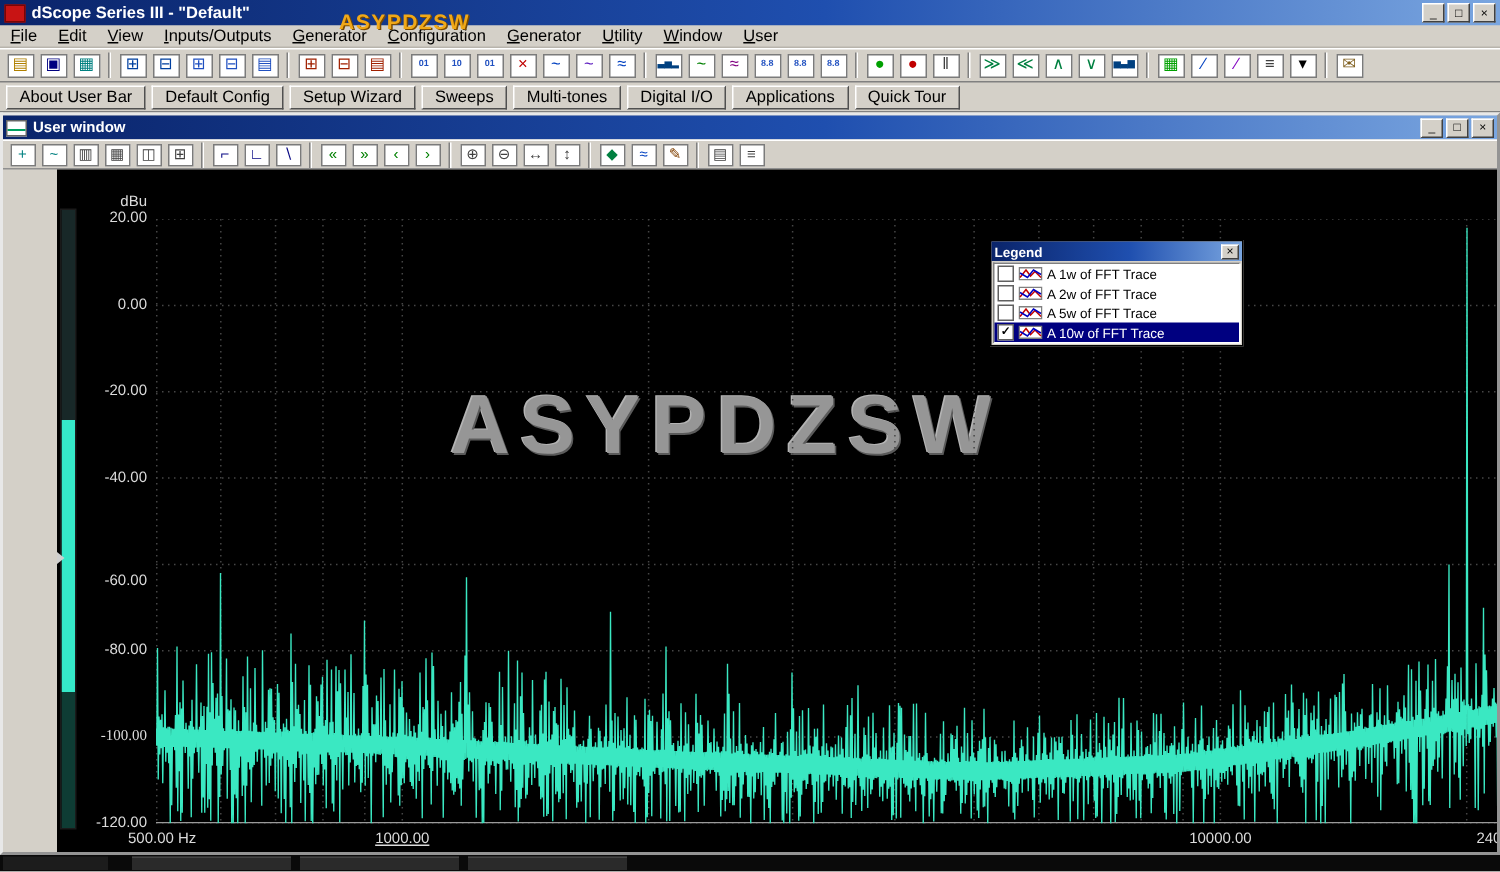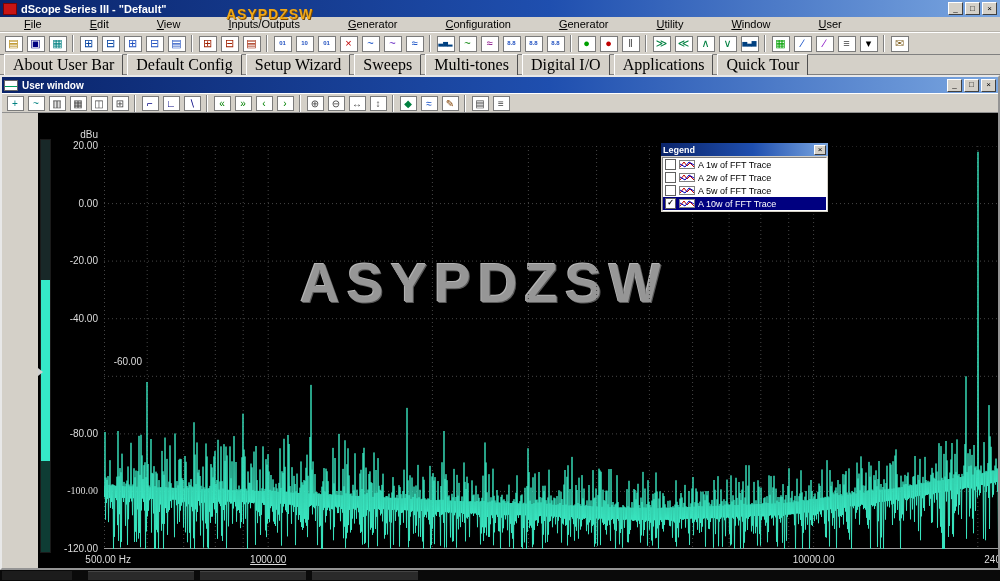--- a/index.html
+++ b/index.html
@@ -11,38 +11,38 @@
     display:flex;align-items:center;gap:4px;padding:0 3px;box-sizing:border-box;}
   .appicon{width:12px;height:10px;background:#c81414;border:1px solid #7a0404;flex:0 0 auto;}
   .title-text{color:#fff;font-size:11px;font-weight:bold;white-space:nowrap;}
   .win-controls{margin-left:auto;display:flex;gap:2px;}
   .wbtn{width:15px;height:13px;font-size:8px;line-height:8px;padding:0;
     background:#d4d0c8;border:1px solid;border-color:#fff #404040 #404040 #fff;
     font-family:"Liberation Sans",sans-serif;}
   
   .menubar{position:absolute;left:0;top:17px;width:100%;height:14px;background:#d4d0c8;
     display:flex;align-items:center;font-size:11px;border-bottom:1px solid #b8b4ac;}
-  .menu-item{padding:0 24px;line-height:14px;color:#000;text-align:center;}
+  .menu-item{padding:0 7px;line-height:14px;color:#000;text-align:center;}
   .menu-item::first-letter{text-decoration:underline;}
   
   .toolbar{position:absolute;left:0;top:32px;width:100%;height:23px;background:#d4d0c8;
     border-top:1px solid #fff;border-bottom:1px solid #808080;
     display:flex;align-items:center;gap:1px;padding:0 3px;box-sizing:border-box;}
   .tb-btn{width:21px;height:19px;display:flex;align-items:center;justify-content:center;flex:0 0 auto;}
   .ic{width:16px;height:14px;background:#fff;border:1px solid #7b7b7b;display:flex;
       align-items:center;justify-content:center;font-size:11px;line-height:11px;overflow:hidden;}
   .ic.tiny{font-size:6px;letter-spacing:0;font-weight:bold;}
   .tb-sep{width:0;height:17px;border-left:1px solid #808080;border-right:1px solid #fff;margin:0 3px;flex:0 0 auto;}
   
   .userbar{position:absolute;left:0;top:56px;width:100%;height:19px;background:#d4d0c8;
     display:flex;align-items:center;gap:4px;padding:0 4px;box-sizing:border-box;
     border-bottom:1px solid #808080;}
-  .tab{font-size:16px;padding:1px 8px;background:#d4d0c8;color:#000;
+  .tab{font-size:11px;padding:1px 8px;background:#d4d0c8;color:#000;
     border:1px solid;border-color:#fff #505050 #505050 #fff;
-    font-family:Liberation Serif, serif;}
+    font-family:Liberation Sans, sans-serif;}
   
   .tracewin{position:absolute;left:0;top:75px;width:996px;height:491px;
     border:2px outset #e8e8e8;background:#d4d0c8;}
   .tw-titlebar{position:absolute;left:0;top:0;width:100%;height:16px;box-sizing:border-box;
     background:linear-gradient(90deg,#0a246a 0%,#1f4faf 55%,#7aa6e0 100%);
     display:flex;align-items:center;gap:4px;padding:0 2px;color:#fff;
     font-size:10px;font-weight:bold;}
   .tw-icon{width:12px;height:9px;background:#fff;border:1px solid #666;
     background-image:linear-gradient(transparent 55%,#00a060 55%,#00a060 70%,transparent 70%);}
   .tw-toolbar{top:16px;height:20px;border-top:1px solid #fff;border-bottom:1px solid #909090;}
@@ -56,21 +56,21 @@
   #trace-svg{position:absolute;left:66px;top:33px;width:917px;height:403px;z-index:3;}
   .watermark-center{position:absolute;left:262px;top:138px;z-index:2;pointer-events:none;
     font-size:55px;font-weight:bold;letter-spacing:7px;color:#969696;
     text-shadow:1px 1px 0 #5a5a5a, -1px -1px 0 #b4b4b4;}
   .meter{position:absolute;left:2px;top:26px;width:9px;height:412px;
     background:linear-gradient(#182828 0 34%,#35e8c8 34% 78%,#0e3c34 78% 100%);
     border:1px solid #1a1a1a;}
   .meter-marker{position:absolute;left:-3px;top:228px;width:0;height:0;
     border-top:4px solid transparent;border-bottom:4px solid transparent;border-left:5px solid #cfcfcf;}
   
-  .legend{position:absolute;left:660px;top:142px;width:167px;z-index:40;
+  .legend{position:absolute;left:660px;top:160px;width:167px;z-index:40;
     background:#d4d0c8;border:1px solid #000;box-shadow:2px 2px 3px rgba(0,0,0,.55);}
   .legend-title{height:13px;display:flex;align-items:center;gap:3px;padding:0 2px;
     background:linear-gradient(90deg,#0a246a 0%,#1f4faf 55%,#7aa6e0 100%);
     color:#fff;font-size:9px;font-weight:bold;}
   .legend-close{margin-left:auto;width:12px;height:10px;font-size:8px;line-height:6px;padding:0;
     background:#d4d0c8;border:1px solid;border-color:#fff #404040 #404040 #fff;}
   .legend-body{background:#fff;border:1px solid;border-color:#808080 #fff #fff #808080;margin:1px;}
   .legend-row{display:flex;align-items:center;gap:3px;height:13px;font-size:9px;padding:0 2px;color:#000;}
   .legend-row.sel{background:#000080;color:#fff;}
   .cb{width:9px;height:9px;background:#fff;border:1px solid #606060;flex:0 0 auto;
@@ -336,21 +336,21 @@
     <div class="plot">
       <div class="meter">
         <div class="meter-marker"></div>
       </div>
       <div class="axis-unit">dBu</div>
       <div id="yticks">
           <div class="ytick" style="top: 27px;">20.00</div>
           <div class="ytick" style="top: 84.5714px;">0.00</div>
           <div class="ytick" style="top: 142.143px;">-20.00</div>
           <div class="ytick" style="top: 199.714px;">-40.00</div>
-          <div class="ytick" style="top: 243px; padding-left: 44px;">-60.00</div>
+          <div class="ytick" style="top: 269px;">-60.00</div>
           <div class="ytick" style="top: 314.857px;">-80.00</div>
           <div class="ytick" style="top: 372.429px; font-family: Liberation Serif, serif;">-100.00</div>
           <div class="ytick" style="top: 430px;">-120.00</div>
         </div>
       <svg id="trace-svg" viewBox="0 0 917 403" preserveAspectRatio="none">
           <line x1="0" y1="0.0" x2="917" y2="0.0" stroke="#464646" stroke-dasharray="1 3"></line>
           <line x1="0" y1="57.6" x2="917" y2="57.6" stroke="#464646" stroke-dasharray="1 3"></line>
           <line x1="0" y1="115.1" x2="917" y2="115.1" stroke="#464646" stroke-dasharray="1 3"></line>
           <line x1="0" y1="172.7" x2="917" y2="172.7" stroke="#464646" stroke-dasharray="1 3"></line>
           <line x1="0" y1="230.3" x2="917" y2="230.3" stroke="#464646" stroke-dasharray="1 3"></line>

